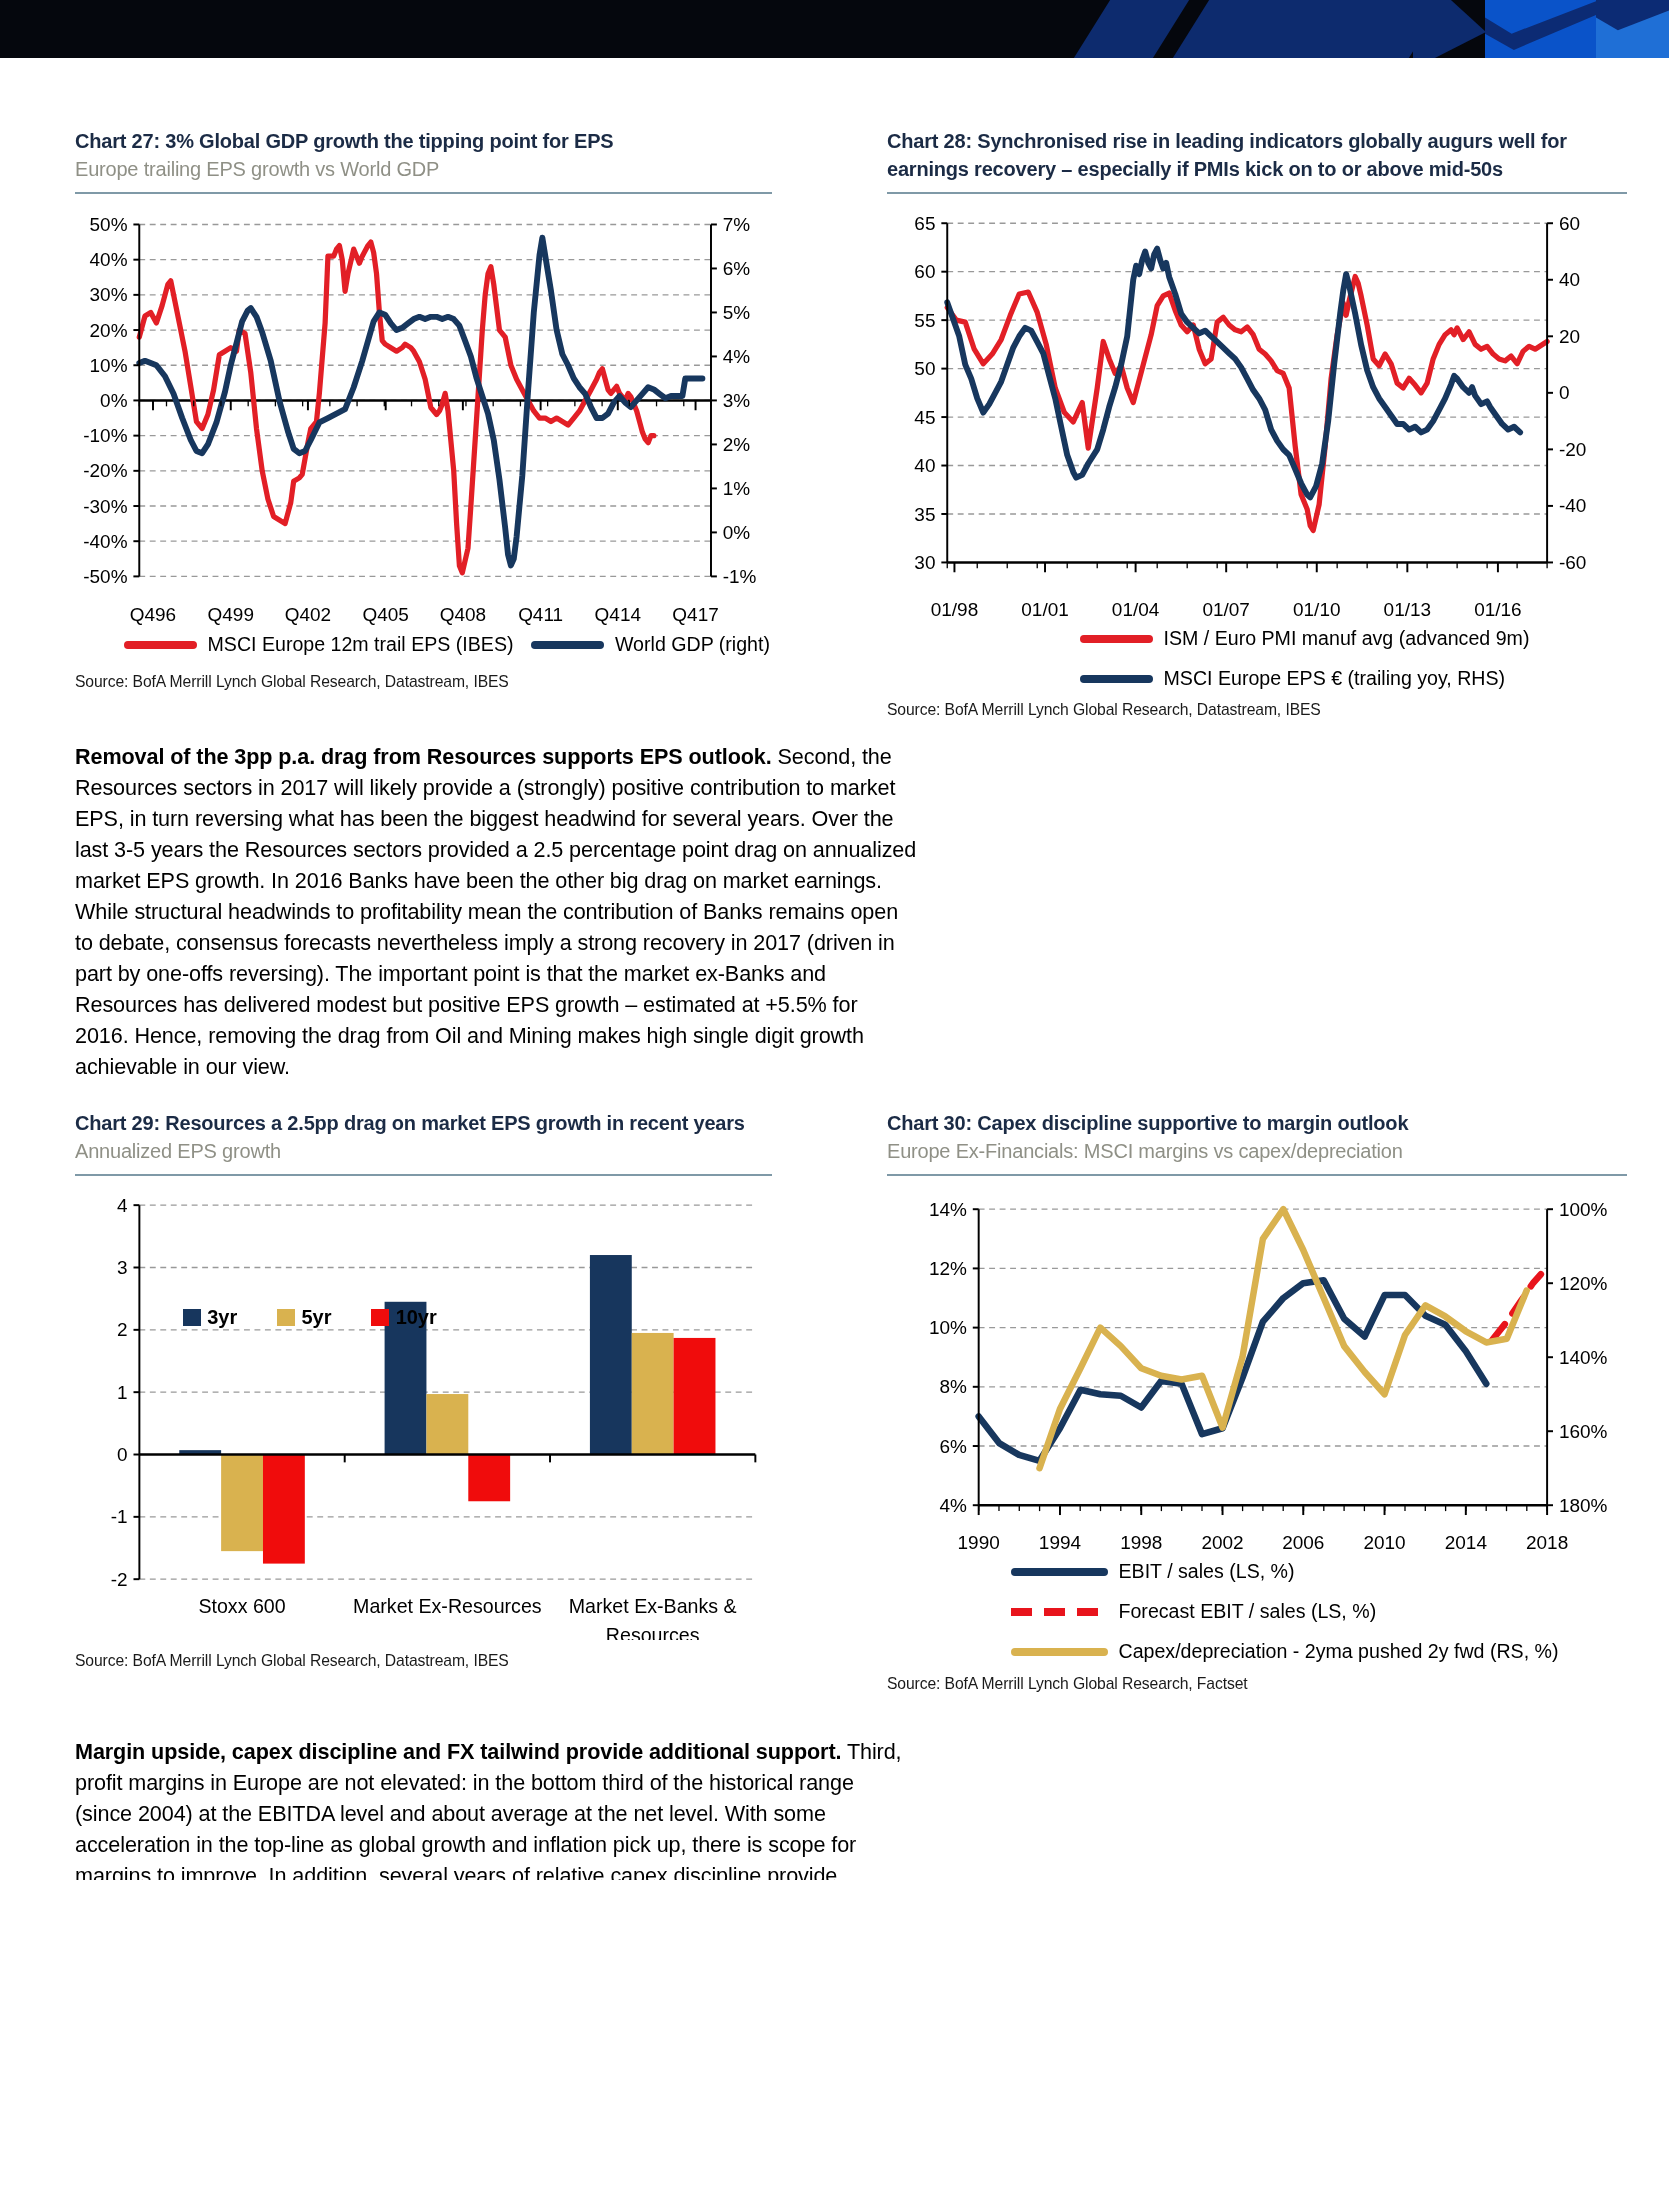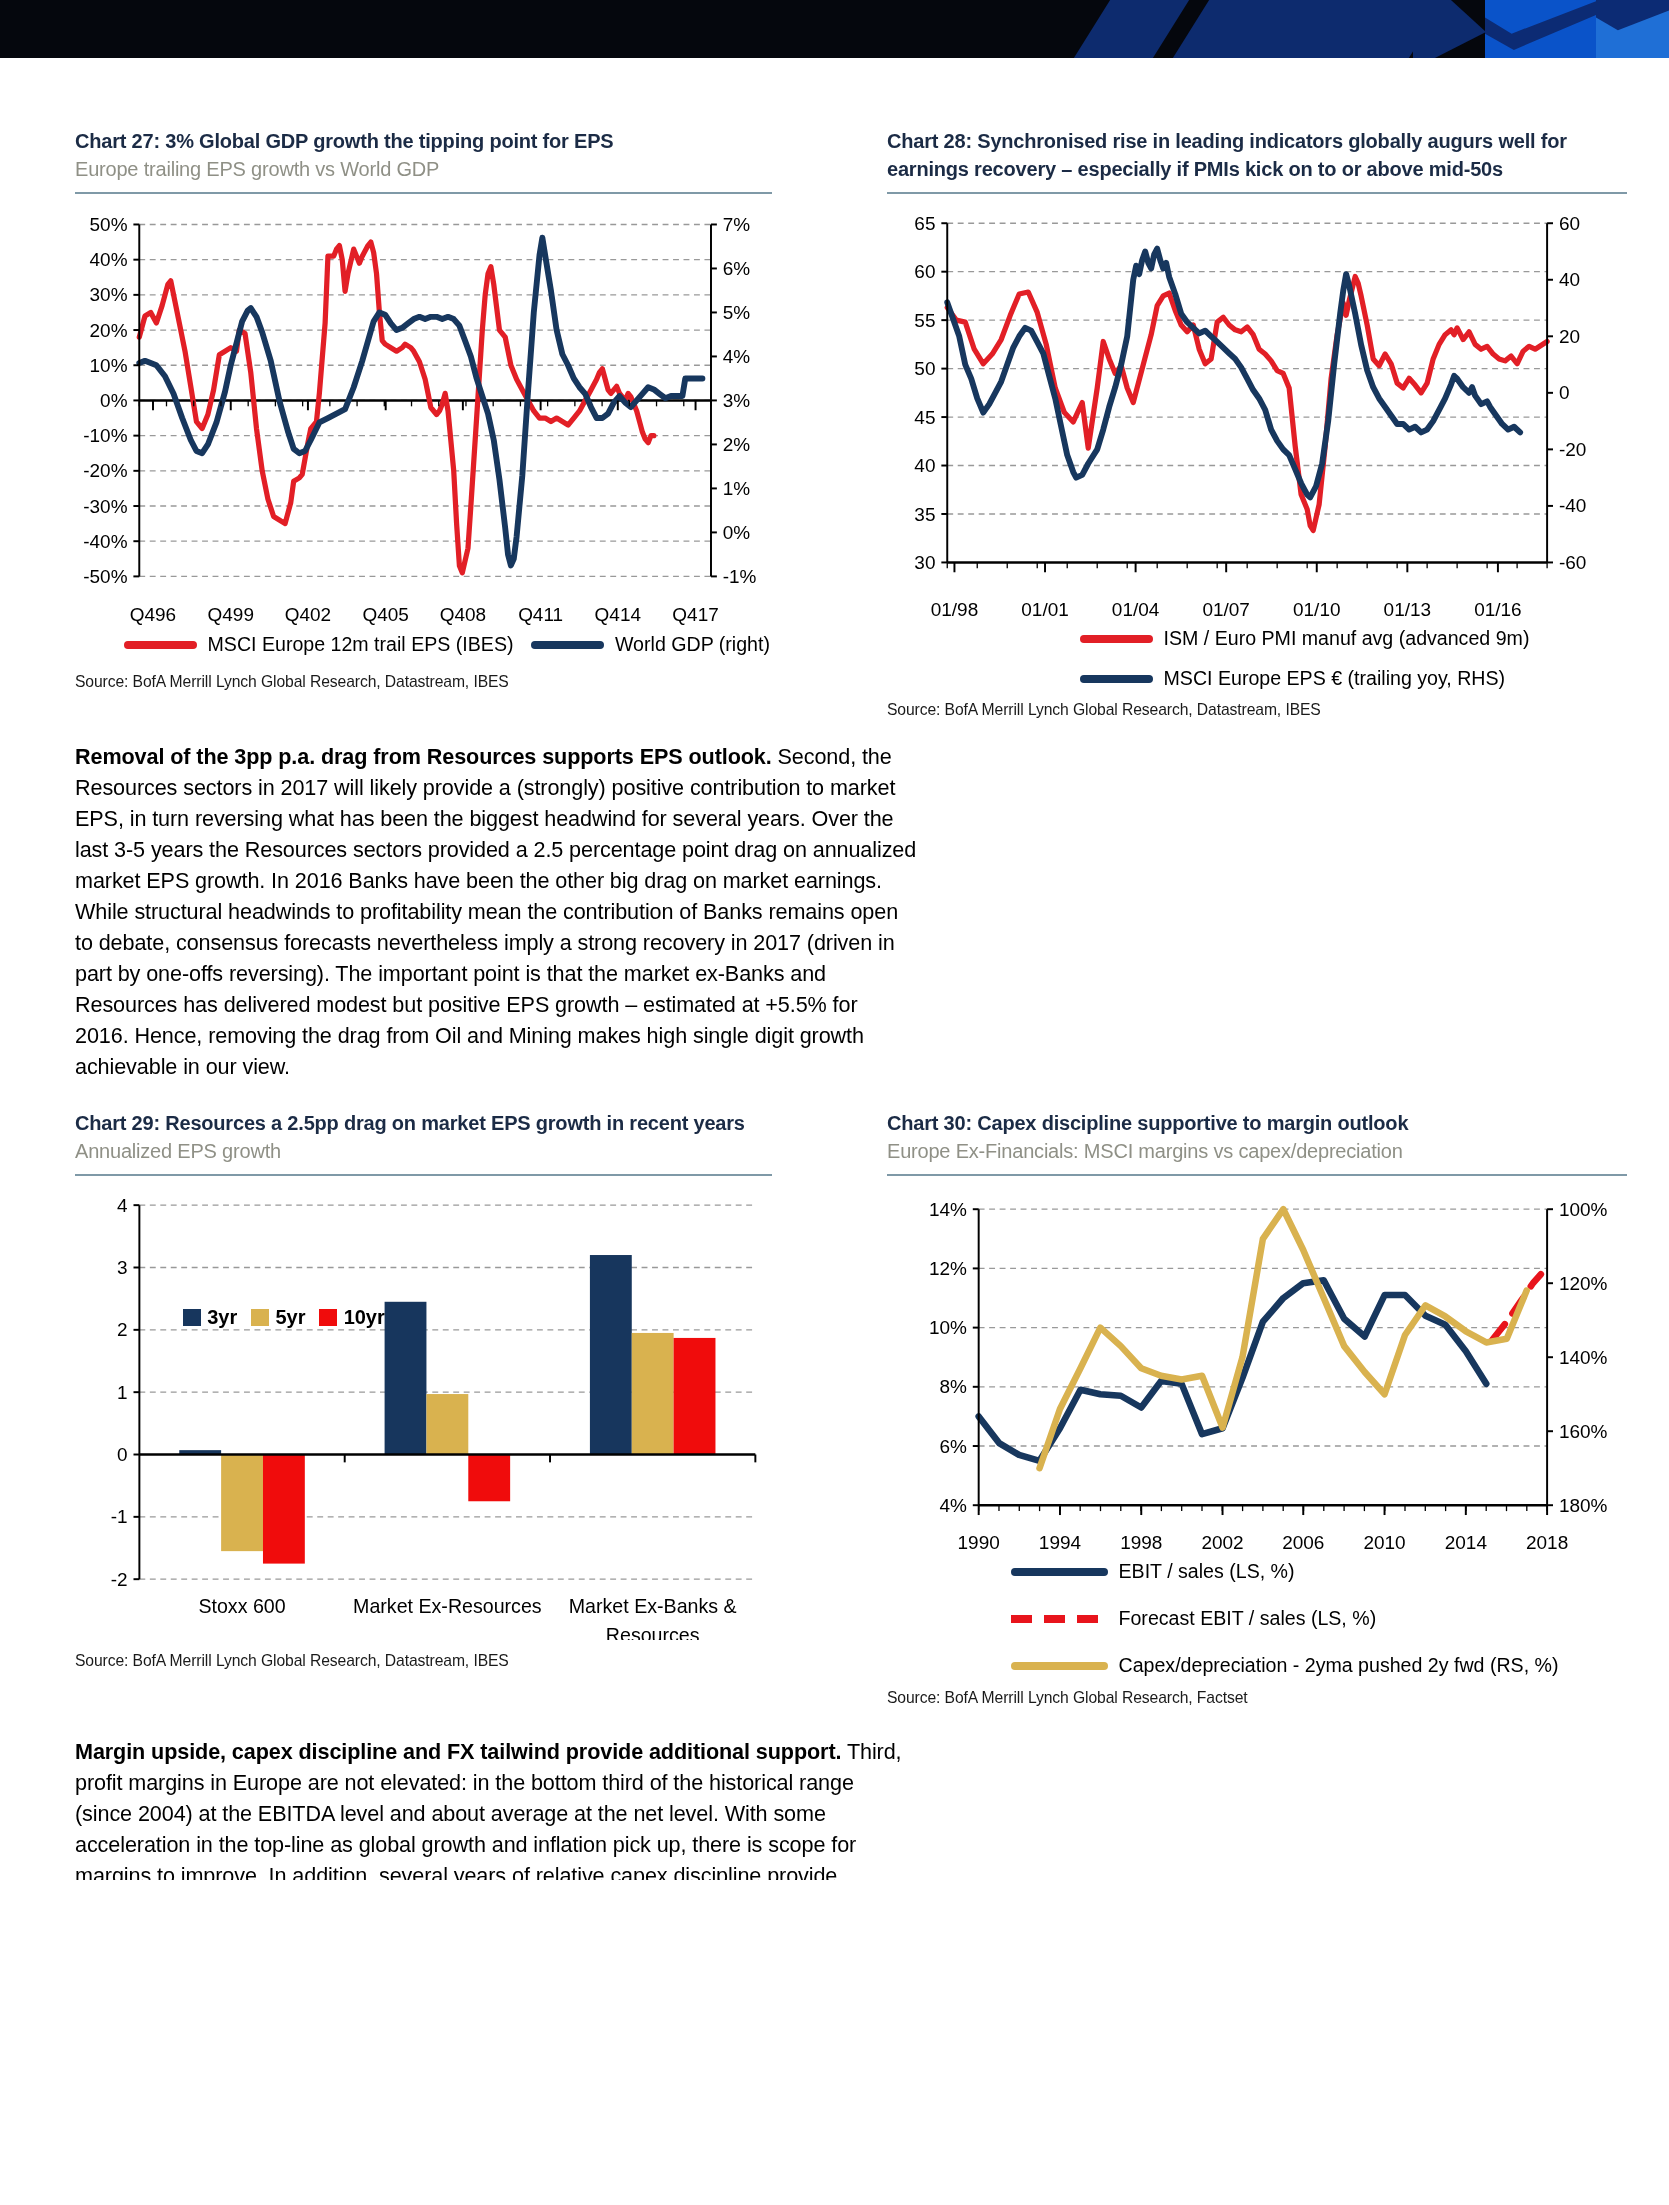--- a/index.html
+++ b/index.html
@@ -24,21 +24,21 @@
   svg{display:block;margin-top:2.6px;}
   svg text{font-family:"Liberation Sans",sans-serif;}
   .legend-row{display:flex;align-items:center;margin-left:49px;gap:18px;margin-top:1.3px;}
   .legend-col{display:flex;flex-direction:column;gap:17px;margin-top:1.3px;}
   .li{display:flex;align-items:center;gap:10.5px;font-size:19.6px;}
   .sw{display:inline-block;width:73px;height:8.5px;border-radius:3.9px;flex:0 0 auto;}
   .sw.long{width:97px;}
   .sw.dash{border-radius:0;}
   .sq{display:inline-block;width:17.7px;height:17.7px;flex:0 0 auto;}
   .src{font-size:15.7px;color:#1a1a1a;margin-top:17px;letter-spacing:-0.1px;}
-  .ov-legend{position:absolute;left:108px;top:196px;display:flex;gap:14px;align-items:center;}
+  .ov-legend{position:absolute;left:108px;top:196px;display:flex;gap:40px;align-items:center;}
   .ov-legend .li{gap:6.5px;font-size:20px;font-weight:bold;}
   
   .para{position:absolute;left:75px;width:992px;font-size:21.6px;line-height:31px;color:#000;letter-spacing:-0.1px;}
   .para b{letter-spacing:-0.1px;}
   .para .rest{white-space:pre-line;}
   
   .footrule{position:absolute;left:75px;top:2028px;width:1551px;height:1.3px;background:#b3b3b3;}
   .footer-left{position:absolute;left:75px;top:2062px;display:flex;gap:37px;align-items:baseline;font-size:17px;color:#111;}
   .brand{position:absolute;left:1393px;top:2046px;text-align:left;}
   .brand .l1{display:flex;align-items:flex-start;gap:3.9px;}
@@ -426,21 +426,21 @@
         <text x="512.3720000000001" y="565" text-anchor="middle" font-size="29" fill="#000">2002</text>
         <line x1="635.6279999999999" y1="498" x2="635.6279999999999" y2="513" stroke="#000" stroke-width="3"></line>
         <text x="635.6279999999999" y="565" text-anchor="middle" font-size="29" fill="#000">2006</text>
         <line x1="759.752" y1="498" x2="759.752" y2="513" stroke="#000" stroke-width="3"></line>
         <text x="759.752" y="565" text-anchor="middle" font-size="29" fill="#000">2010</text>
         <line x1="883.876" y1="498" x2="883.876" y2="513" stroke="#000" stroke-width="3"></line>
         <text x="883.876" y="565" text-anchor="middle" font-size="29" fill="#000">2014</text>
         <line x1="1008" y1="498" x2="1008" y2="513" stroke="#000" stroke-width="3"></line>
         <text x="1008" y="565" text-anchor="middle" font-size="29" fill="#000">2018</text>
       </svg>
-    <div class="legend-col" style="margin-left:124px;gap:24px;">
+    <div class="legend-col" style="margin-left:124px;gap:17px;">
       <span class="li">
         <span class="sw long" style="background: rgb(23, 55, 94);"></span>
         <span>EBIT / sales (LS, %)</span>
       </span>
       <span class="li">
         <span class="sw long dash" style="background: repeating-linear-gradient(90deg, rgb(232, 20, 28) 0px, rgb(232, 20, 28) 21px, transparent 21px, transparent 33px);"></span>
         <span>Forecast EBIT / sales (LS, %)</span>
       </span>
       <span class="li">
         <span class="sw long" style="background: rgb(217, 178, 79);"></span>

